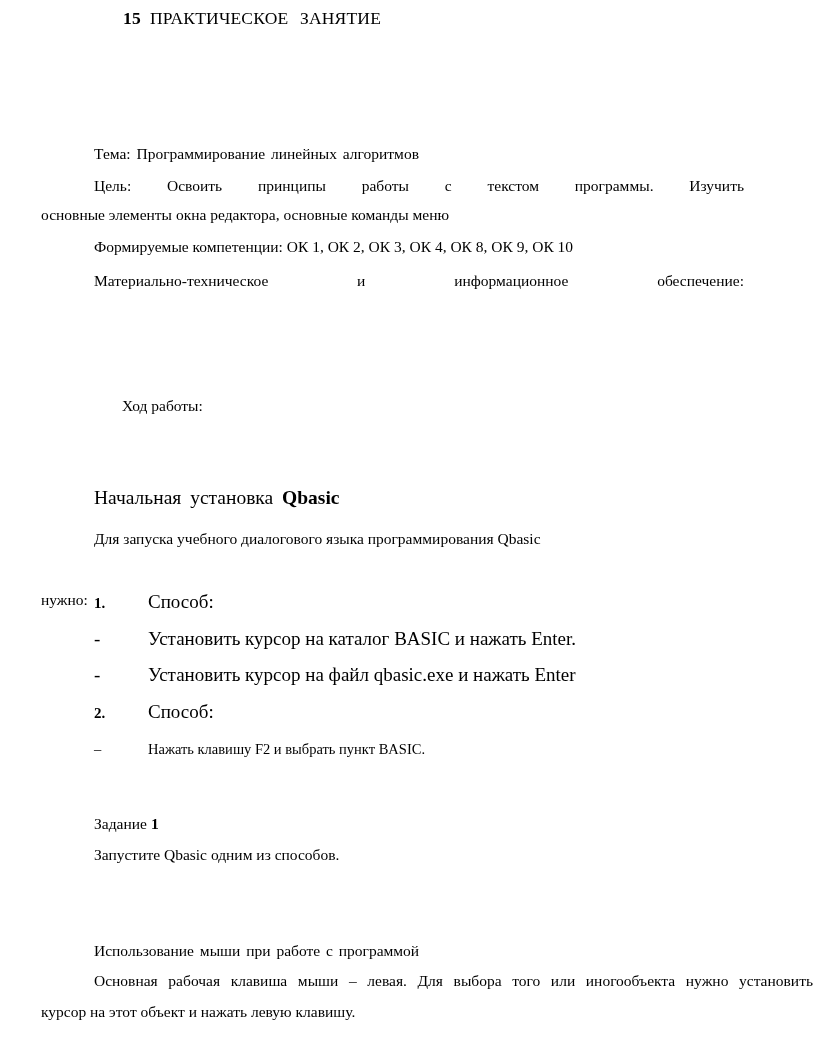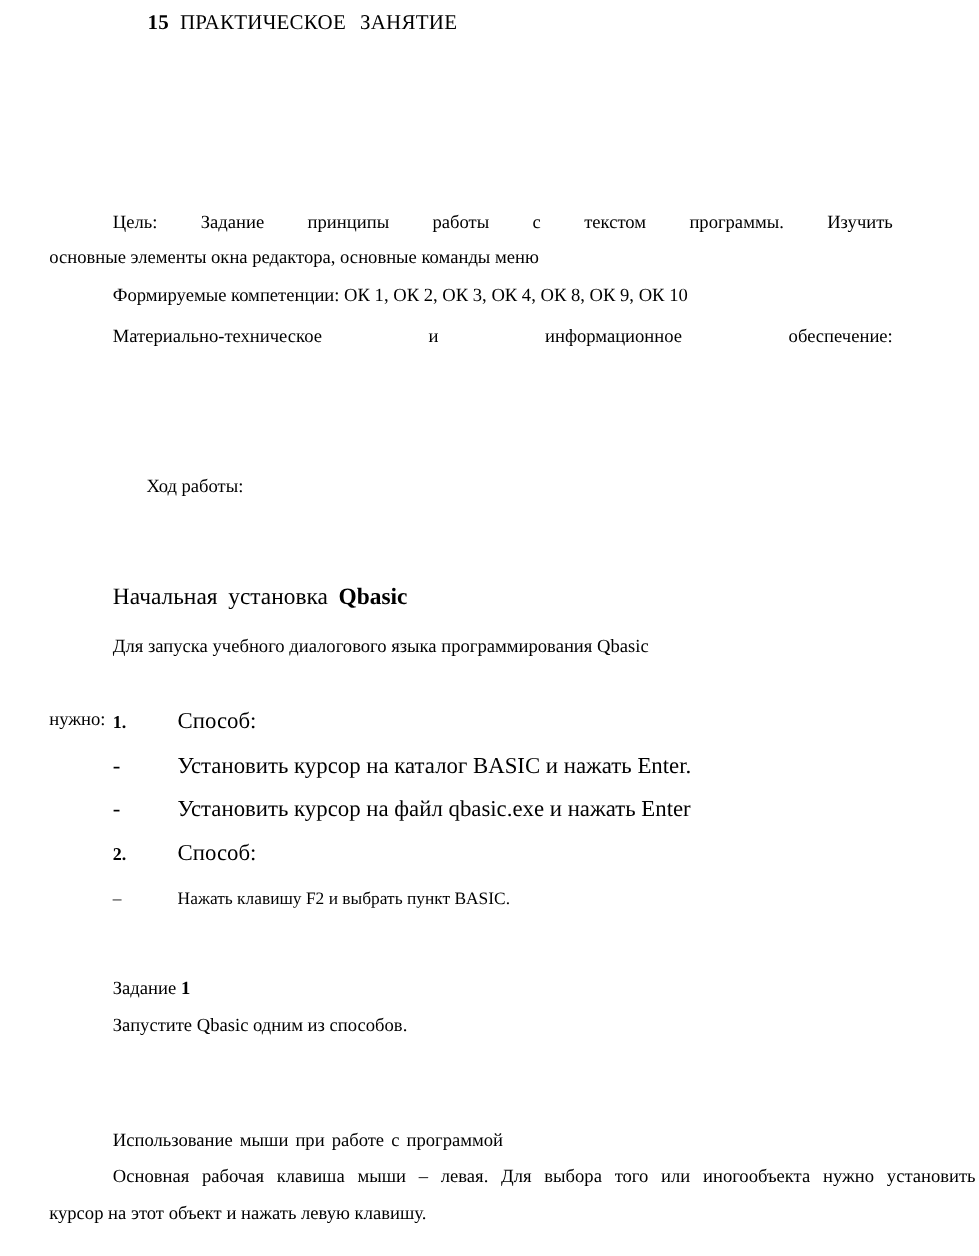--- a/index.html
+++ b/index.html
@@ -76,22 +76,23 @@
 </style>
 </head>
 <body>
 
 <div class="page">
 
   <div class="abs title" style="left:123px; top:8px;">
     <span class="num">15</span><span class="text">ПРАКТИЧЕСКОЕ ЗАНЯТИЕ</span>
   </div>
 
+  <div class="abs sp1" style="left:94px; top:144px;">Тема: Программирование линейных алгоритмов</div>
 
-  <div class="abs justify" style="left:94px; top:176px; width:650px;">Цель: Задание принципы работы с текстом программы. Изучить</div>
+  <div class="abs justify" style="left:94px; top:176px; width:650px;">Цель: Освоить принципы работы с текстом программы. Изучить</div>
   <div class="abs" style="left:41px; top:205px;">основные элементы окна редактора, основные команды меню</div>
 
   <div class="abs" style="left:94px; top:237px;">Формируемые компетенции: ОК 1, ОК 2, ОК 3, ОК 4, ОК 8, ОК 9, ОК 10</div>
 
   <div class="abs justify" style="left:94px; top:271px; width:650px;">Материально-техническое и информационное обеспечение:</div>
 
   <div class="abs" style="left:94px; top:396px;margin-left:28px;">Ход работы:</div>
 
   <div class="abs heading-setup" style="left:94px; top:486px;">
     <span>Начальная установка</span>

